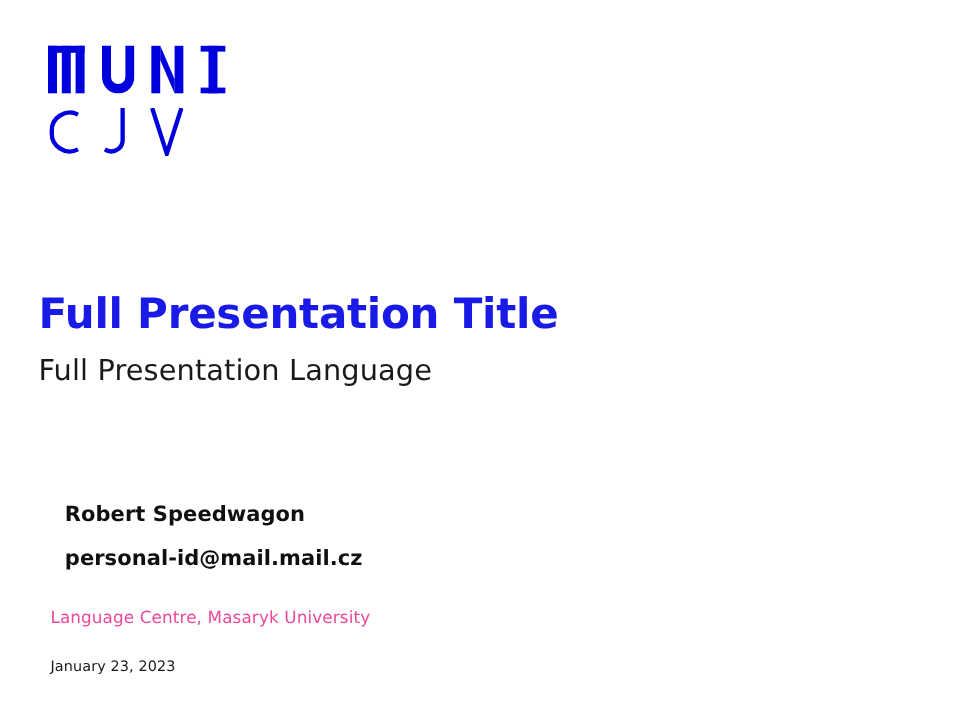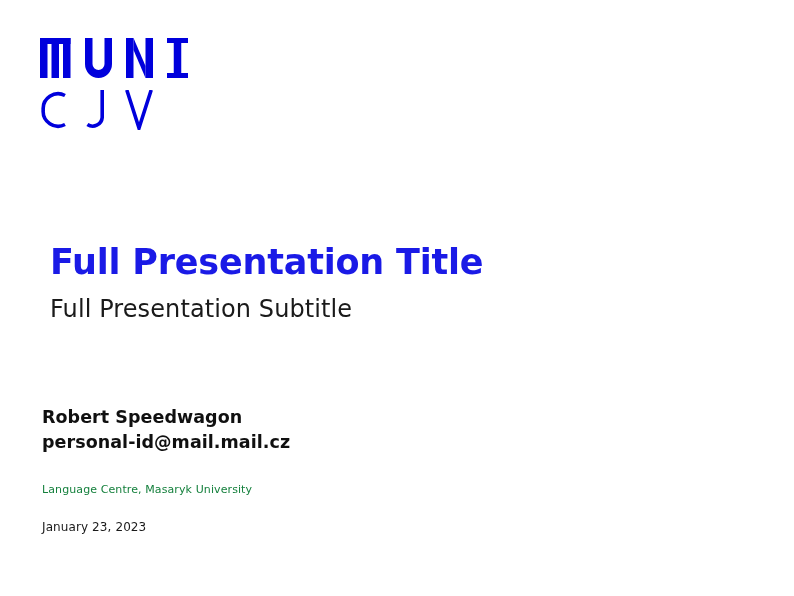--- a/index.html
+++ b/index.html
@@ -41,21 +41,21 @@
     display: block;
   }
   .logo-muni svg { margin-right: 14px; }
   .logo-muni svg:last-child { margin-right: 0; }
   .logo-cjv svg { margin-right: 18px; }
   .logo-cjv svg:last-child { margin-right: 0; }
 
   
   .title-group {
     position: absolute;
-    left: 50px;
+    left: 32px;
     top: 244px;
     width: 700px;
   }
   .slide-title {
     font-family: "DejaVu Sans", sans-serif;
     font-weight: bold;
     font-size: 35px;
     line-height: 1.08;
     color: #1A1AE6;
     letter-spacing: -0.2px;
@@ -78,29 +78,29 @@
     top: 405px;
     width: 700px;
   }
   .meta-author,
   .meta-email {
     font-family: "DejaVu Sans", sans-serif;
     font-weight: bold;
     font-size: 17.5px;
     line-height: 1.45;
     color: #101010;
-    margin: 0;
+    margin: 12px;
     letter-spacing: 0.05px;
   }
   .meta-affiliation {
     font-family: "DejaVu Sans", sans-serif;
     font-weight: normal;
-    font-size: 11px;
+    font-size: 14px;
     line-height: 1.4;
-    color: #15803d;
+    color: #ec4899;
     margin: 26px 0 0 0;
     letter-spacing: 0.1px;
   }
   .meta-date {
     font-family: "DejaVu Sans", sans-serif;
     font-weight: normal;
     font-size: 12px;
     line-height: 1.4;
     color: #1A1A1A;
     margin: 22px 0 0 0;
@@ -152,21 +152,21 @@
 
       <svg width="28" height="40" viewBox="0 0 28 40">
         <path d="M1.8 0 L14 38 L26.2 0" fill="none" stroke="#0000DC" stroke-width="3.6" stroke-linejoin="miter"></path>
       </svg>
     </div>
 
   </div>
 
   <div class="title-group">
     <h1 class="slide-title">Full Presentation Title</h1>
-    <p class="slide-subtitle">Full Presentation Subtitle</p>
+    <p class="slide-subtitle">Full Presentation Language</p>
   </div>
 
   <div class="meta-group">
     <p class="meta-author">Robert Speedwagon</p>
     <p class="meta-email">personal-id@mail.mail.cz</p>
     <p class="meta-affiliation">Language Centre, Masaryk University</p>
     <p class="meta-date">January 23, 2023</p>
   </div>
 
 </div>

